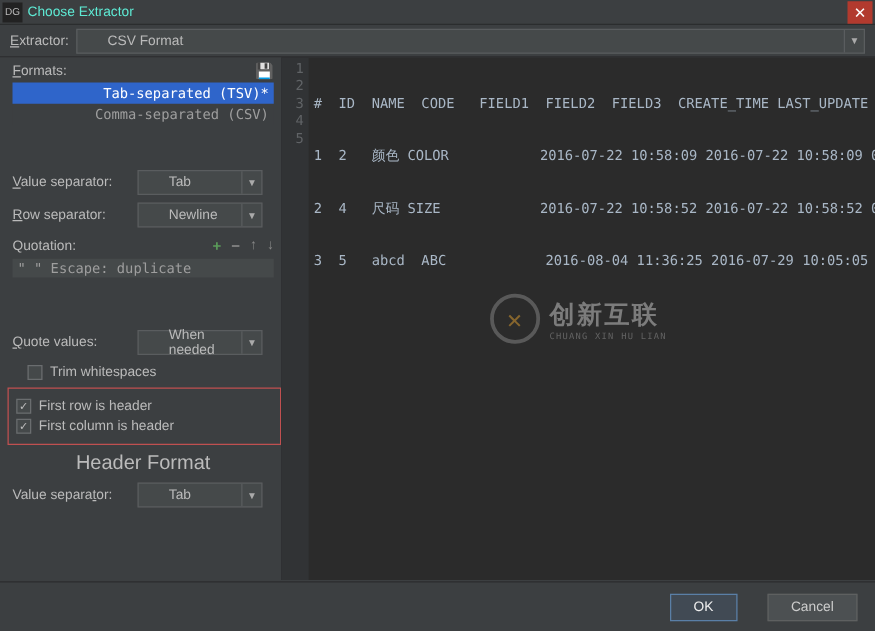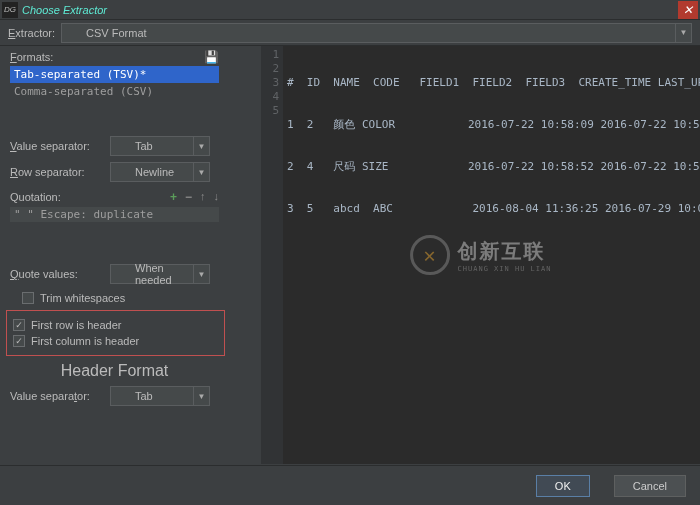--- a/index.html
+++ b/index.html
@@ -13,21 +13,20 @@
   overflow: hidden;
   position: relative;
 }
 .title-bar {
   background: #3c3f41;
   border-bottom: 1px solid #2b2d2e;
   height: 20px;
   display: flex;
   align-items: center;
   padding: 0 2px;
-  font-style: italic;
 }
 .title-bar .icon {
   width: 16px; height: 16px;
   background: #222;
   color: #bbb;
   font-size: 8px;
   display: flex;
   align-items: center;
   justify-content: center;
   margin-right: 4px;
@@ -74,21 +73,20 @@
   border-left: 1px solid #5a5d5f;
   display: flex;
   align-items: center;
   justify-content: center;
   font-size: 8px;
   color: #aaa;
 }
 .main {
   display: flex;
   height: 418px;
-  gap: 36px;
 }
 .left-pane {
   width: 225px;
   background: #3c3f41;
   padding: 4px 6px 0 10px;
   overflow: hidden;
   font-size: 11px;
 }
 .row-label {
   display: flex;
@@ -103,20 +101,21 @@
 }
 .formats-list {
   background: #3c3f41;
   margin-bottom: 10px;
 }
 .formats-list .item {
   padding: 2px 4px;
   font-family: Consolas, monospace;
   font-size: 11px;
   color: #9e9e9e;
+  text-align: right;
 }
 .formats-list .item.selected {
   background: #2f65ca;
   color: #fff;
 }
 .form-row {
   display: flex;
   align-items: center;
   margin: 6px 0;
 }

